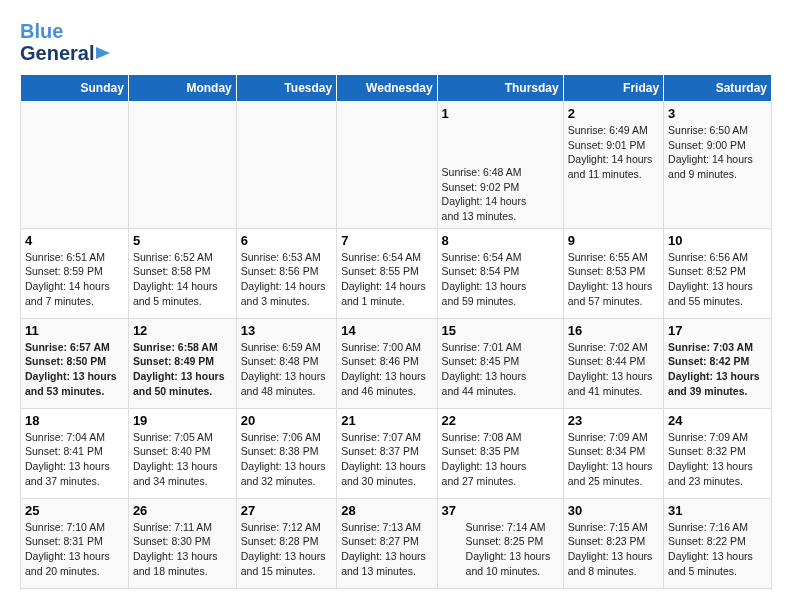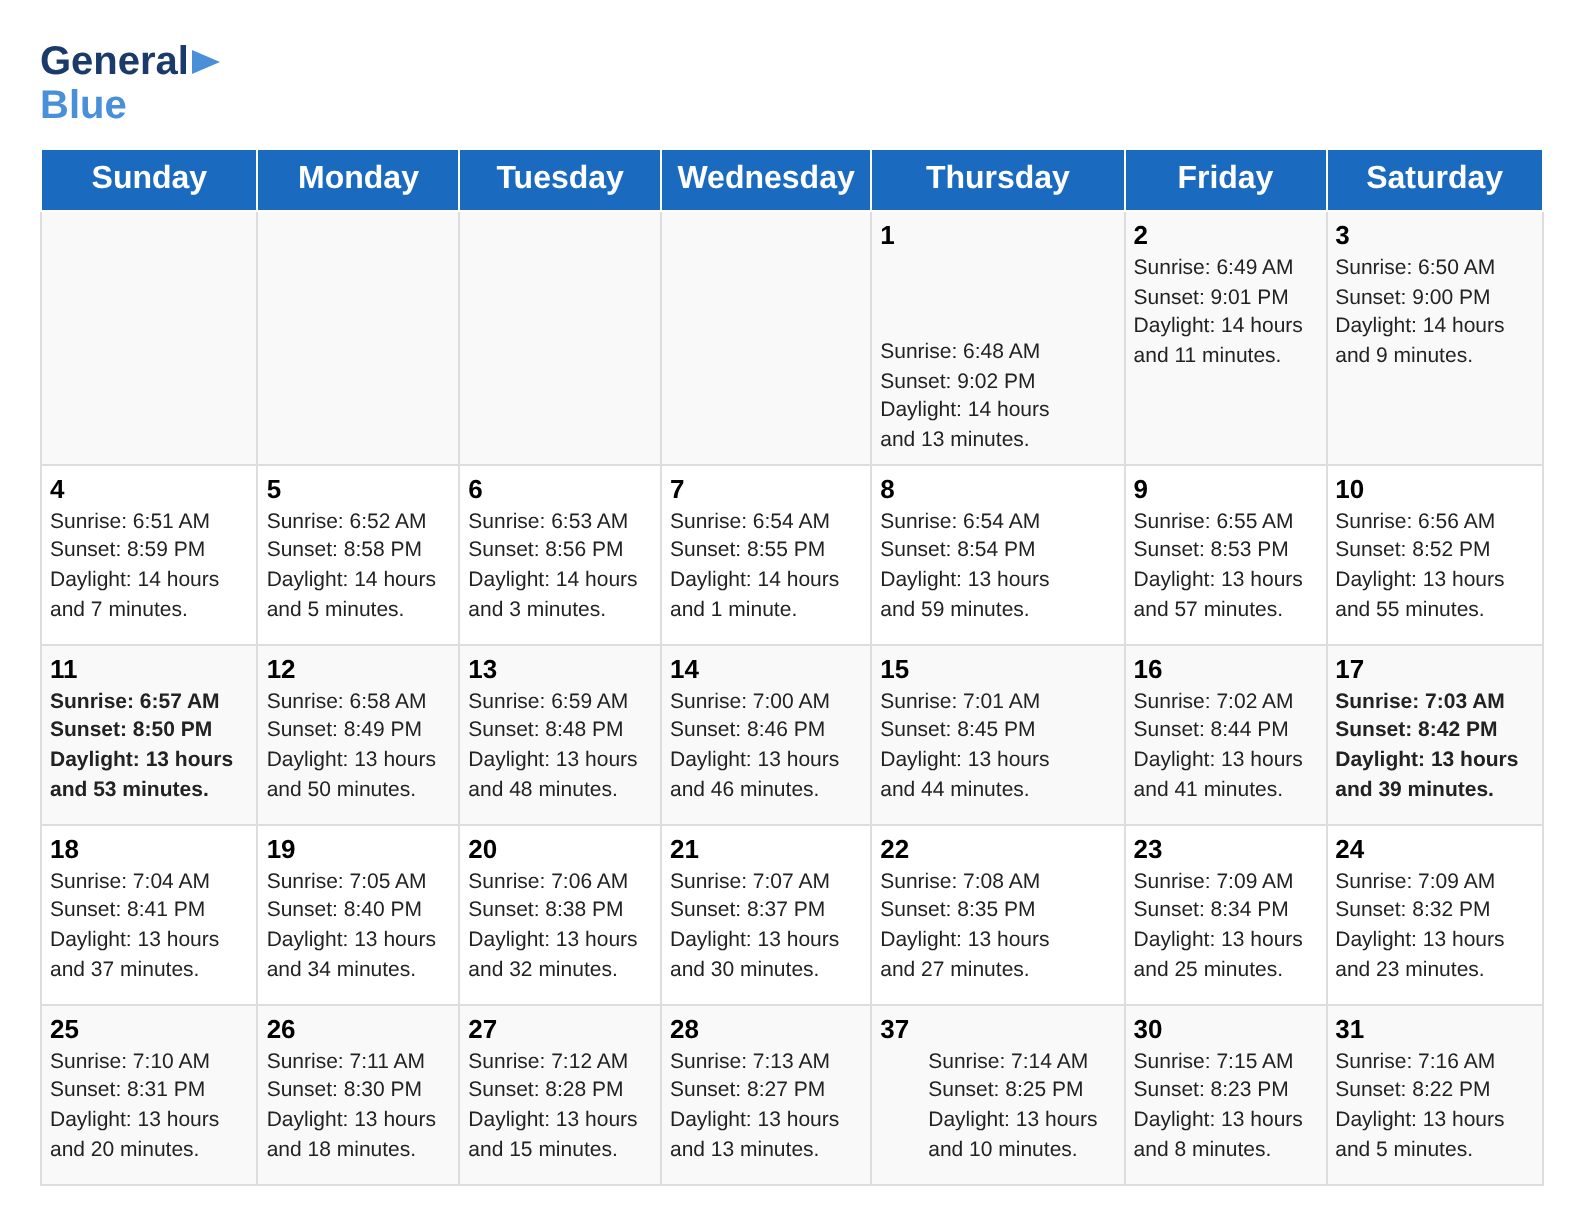--- a/index.html
+++ b/index.html
@@ -37,22 +37,22 @@
       width: 100%;
       border-collapse: collapse;
       font-size: 11px;
     }
     thead tr {
       background: #1a6bbf;
       color: #fff;
     }
     thead th {
       padding: 6px 4px;
-      text-align: center;
-      font-size: 16px;
+      text-align: right;
+      font-size: 12px;
       font-weight: bold;
       border: 1px solid #fff;
     }
     tbody tr {
       border-bottom: 1px solid #ccc;
     }
     tbody td {
       padding: 4px 4px;
       vertical-align: top;
       border: 1px solid #ddd;
@@ -80,27 +80,27 @@
     tbody tr:nth-child(odd) td.empty-cell {
       background: #f9f9f9 !important;
     }
   </style>
 </head>
 <body>
 
 <div class="header">
   <div class="logo">
   <div style="line-height:1.1">
+    <div style="font-size:20px;font-weight:bold;color:#4a90d9;">Blue</div>
     <div style="font-size:20px;font-weight:bold;color:#1a3a6b;display:flex;align-items:center;gap:2px">
       <span>General</span>
       <svg width="20" height="20" viewBox="0 0 20 20">
         <polygon points="0,4 14,10 0,16" fill="#4a90d9"></polygon>
       </svg>
     </div>
-    <div style="font-size:20px;font-weight:bold;color:#4a90d9;">Blue</div>
   </div>
 </div>
   <div class="title-block">
     <div class="main-title"></div>
     <div class="subtitle"></div>
   </div>
 </div>
 
 <table>
   <thead>
@@ -196,21 +196,21 @@
       <tr>
         <td>
           <span class="day-num">11</span>
           <div class="day-info" style="white-space: pre-line; font-weight: bold;">Sunrise: 6:57 AM
 Sunset: 8:50 PM
 Daylight: 13 hours
 and 53 minutes.</div>
         </td>
         <td>
           <span class="day-num">12</span>
-          <div class="day-info" style="white-space: pre-line;">Sunrise: 6:58 AM
+          <div class="day-info" style="white-space: pre-line; font-weight: bold;">Sunrise: 6:58 AM
 Sunset: 8:49 PM
 Daylight: 13 hours
 and 50 minutes.</div>
         </td>
         <td>
           <span class="day-num">13</span>
           <div class="day-info" style="white-space: pre-line;">Sunrise: 6:59 AM
 Sunset: 8:48 PM
 Daylight: 13 hours
 and 48 minutes.</div>

